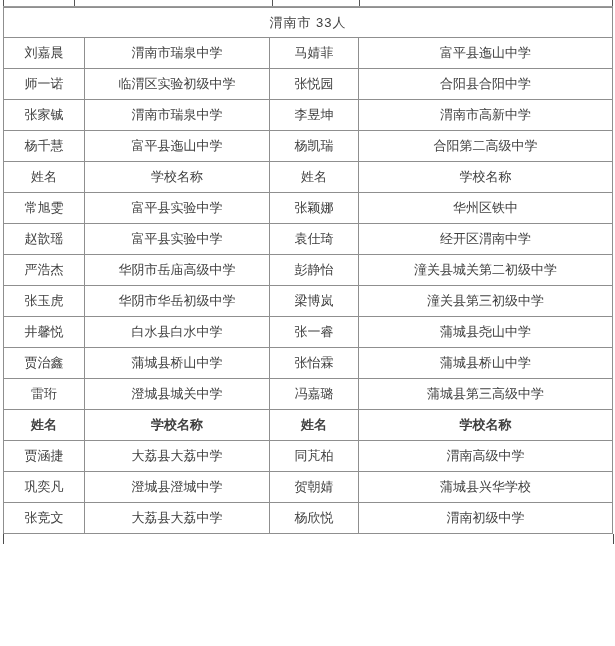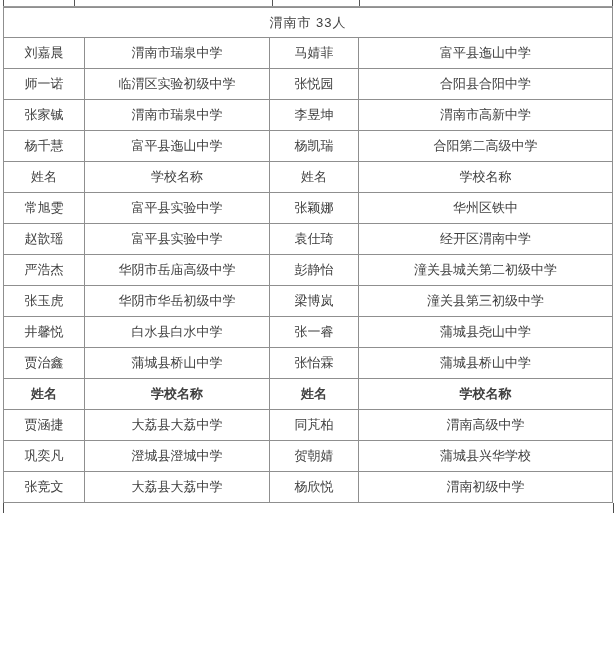--- a/index.html
+++ b/index.html
@@ -161,20 +161,26 @@
           <td>白水县白水中学</td>
           <td>张一睿</td>
           <td>蒲城县尧山中学</td>
         </tr>
         <tr>
           <td>贾治鑫</td>
           <td>蒲城县桥山中学</td>
           <td>张怡霖</td>
           <td>蒲城县桥山中学</td>
         </tr>
+        <tr>
+          <td>雷珩</td>
+          <td>澄城县城关中学</td>
+          <td>冯嘉璐</td>
+          <td>蒲城县第三高级中学</td>
+        </tr>
         <tr class="bold">
           <td>姓名</td>
           <td>学校名称</td>
           <td>姓名</td>
           <td>学校名称</td>
         </tr>
         <tr>
           <td>贾涵捷</td>
           <td>大荔县大荔中学</td>
           <td>同芃柏</td>

